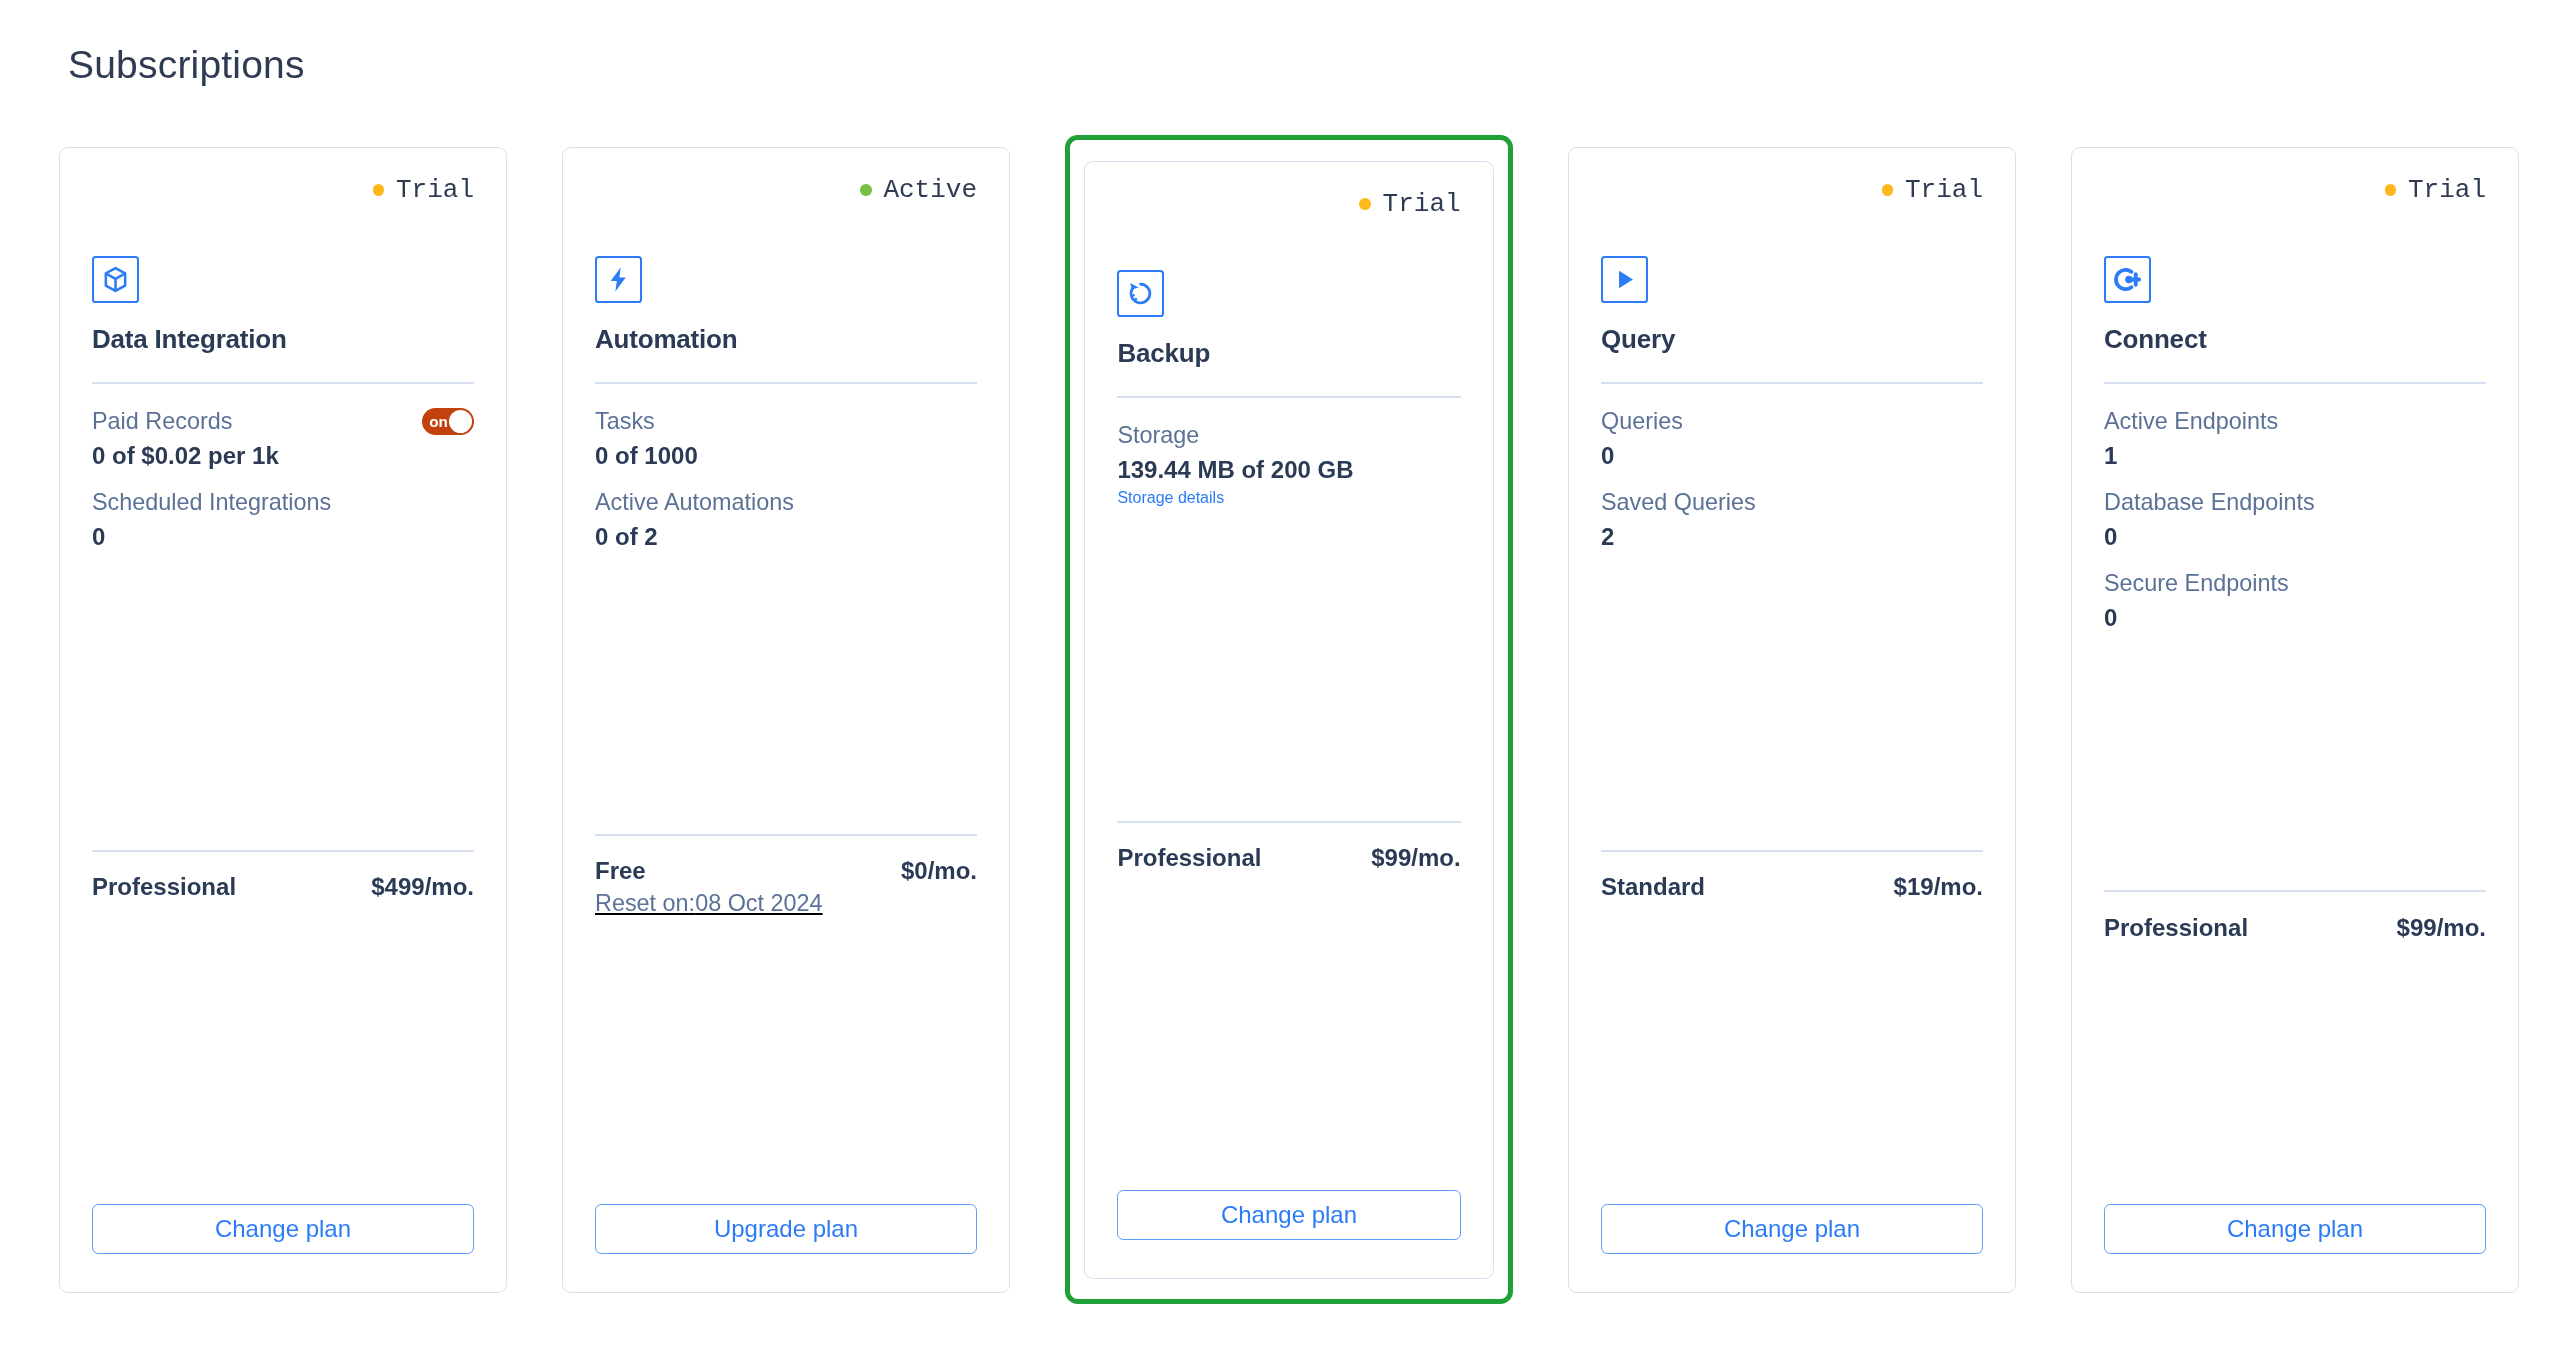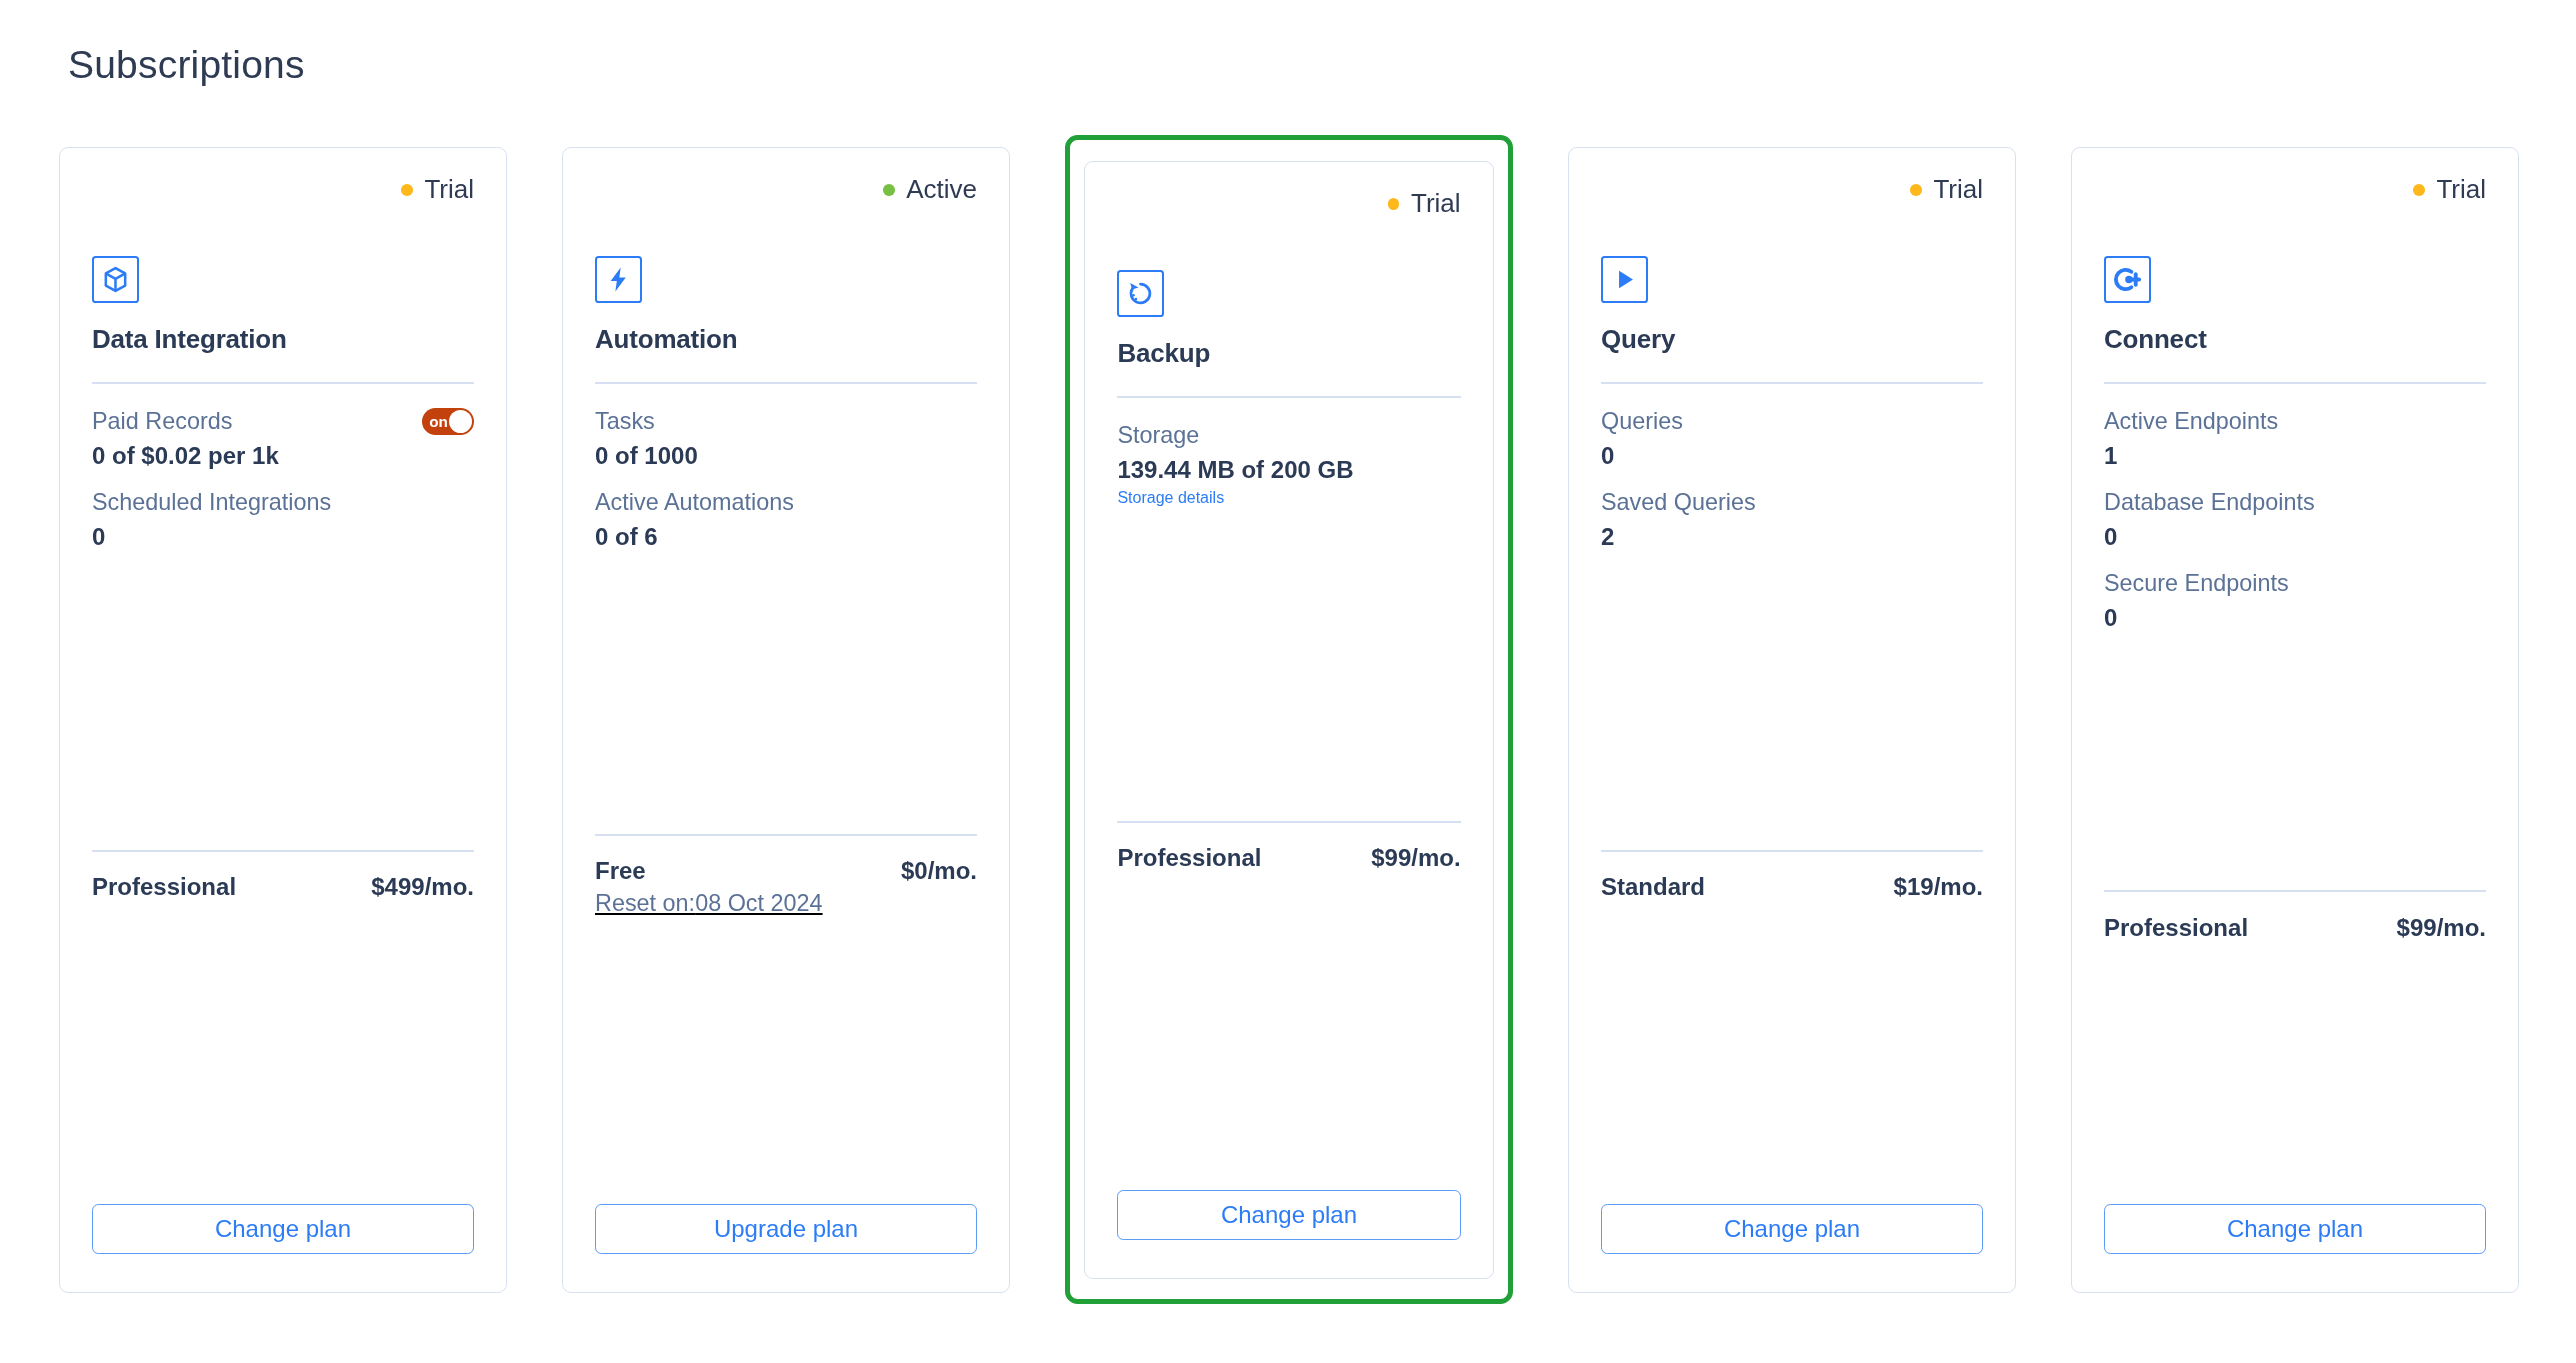--- a/index.html
+++ b/index.html
@@ -59,20 +59,21 @@
     width: 415px;
     height: 1118px;
   }
 
   .status-row {
     height: 74px;
     display: flex;
     align-items: center;
     justify-content: flex-end;
     padding-top: 10.8px;
+    font-family: Liberation Mono, monospace;
   }
   .status-dot {
     width: 11.7px; height: 11.7px;
     border-radius: 50%;
     margin-right: 11.7px;
     display: inline-block;
   }
   .status-dot.trial { background: #ffb81c; }
   .status-dot.active { background: #78c043; }
   .status-label {
@@ -279,21 +280,21 @@
           </div>
           <div class="svc-name">Automation</div>
           <div class="divider"></div>
           <div class="metrics">
             <div class="metric">
               <div class="metric-label">Tasks</div>
               <div class="metric-value">0 of 1000</div>
             </div>
             <div class="metric">
               <div class="metric-label">Active Automations</div>
-              <div class="metric-value">0 of 6</div>
+              <div class="metric-value">0 of 2</div>
             </div>
           </div>
           <div class="footer-divider"></div>
           <div class="plan-block">
             <div class="plan-row">
               <span class="plan-name">Free</span>
               <span class="plan-price">$0/mo.</span>
             </div>
             <div class="reset-row">
               <span class="reset-label">Reset on:</span>

